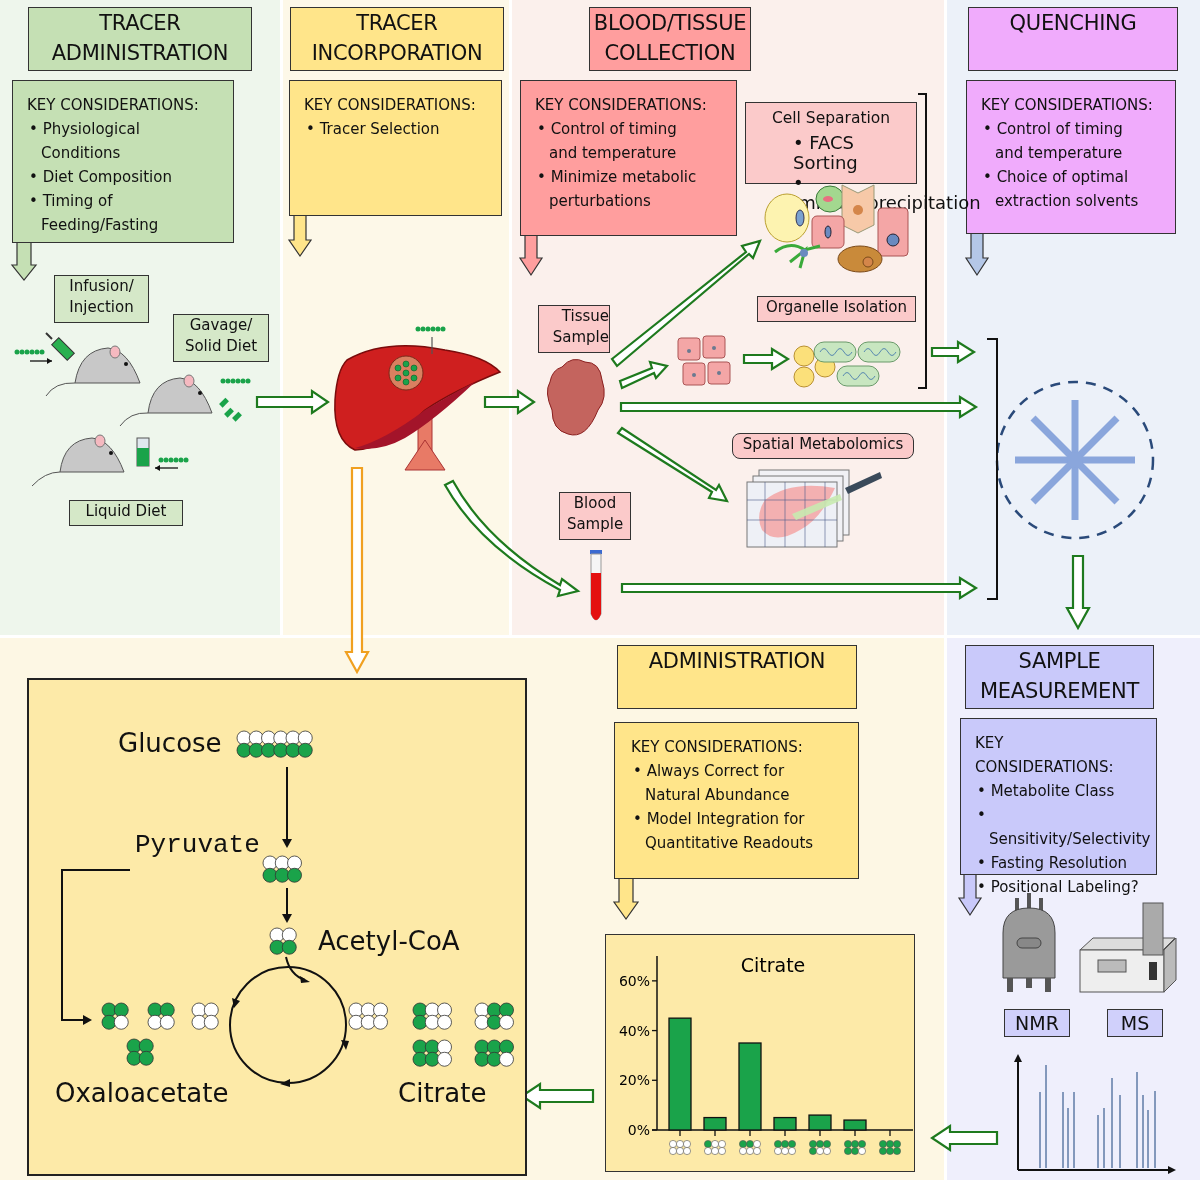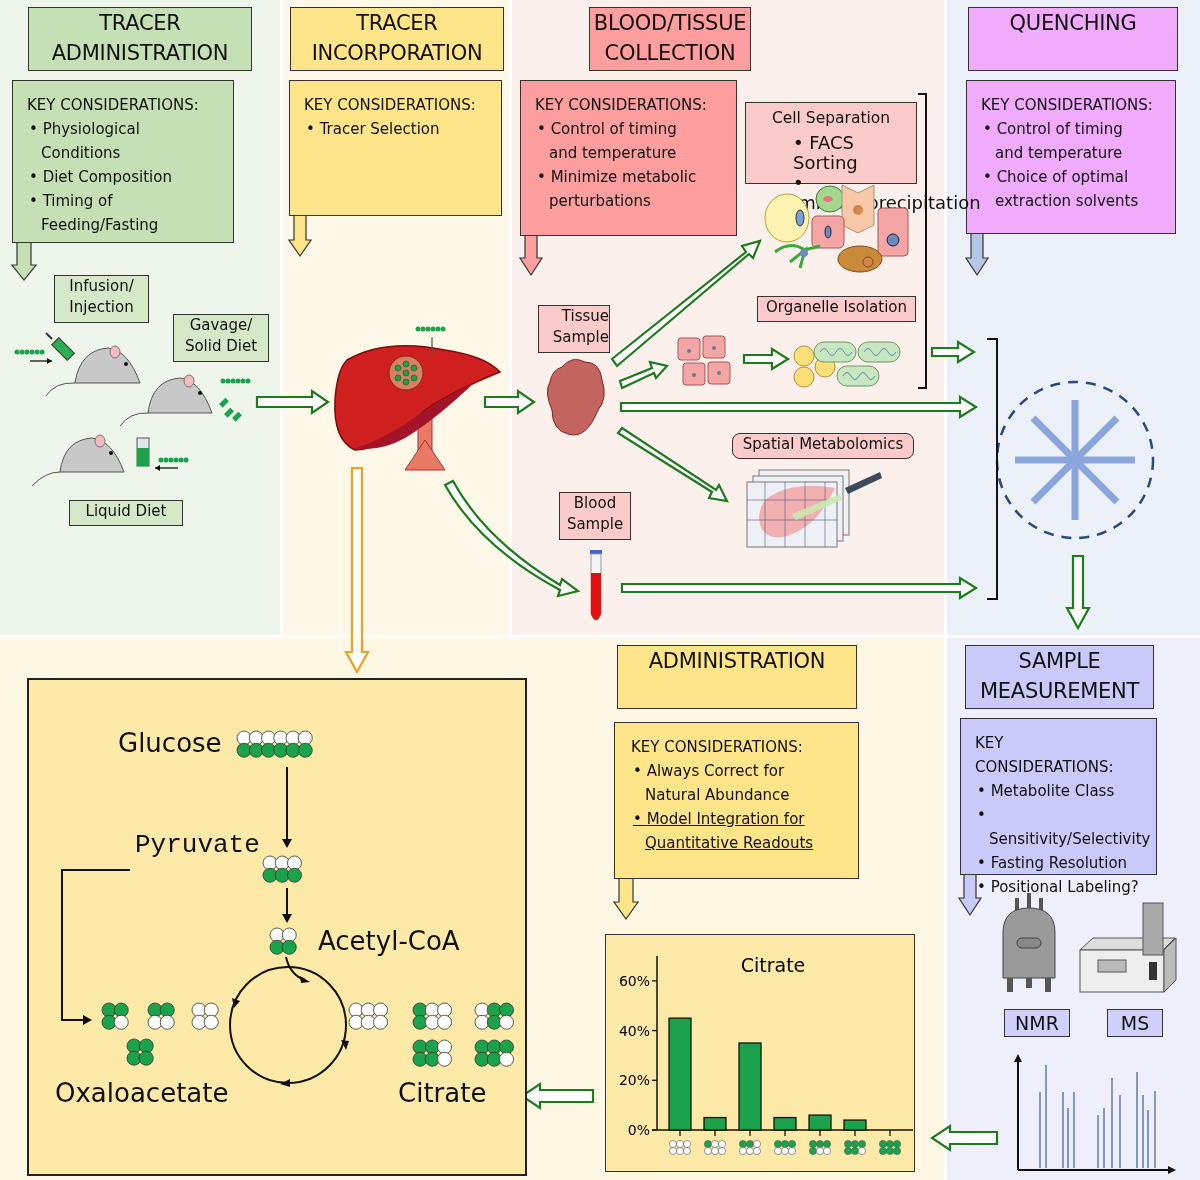--- a/index.html
+++ b/index.html
@@ -81,21 +81,21 @@
   <span class="it" style="padding-right:10px;">• <span>Minimize metabolic perturbations</span></span>
 </div>
 <div class="kc blue-h" style="left:966px;top:80px;width:210px;height:154px;">
   <span class="kt">KEY CONSIDERATIONS:</span>
   <span class="it" style="padding-right:30px;">• <span>Control of timing and temperature</span></span>
   <span class="it">• <span>Choice of optimal extraction solvents</span></span>
 </div>
 <div class="kc yellow-h" style="left:614px;top:722px;width:245px;height:157px;padding-left:16px;">
   <span class="kt">KEY CONSIDERATIONS:</span>
   <span class="it" style="padding-right:40px;">• <span>Always Correct for Natural Abundance</span></span>
-  <span class="it" style="padding-right:10px;text-decoration:underline;">• <span>Model Integration for Quantitative Readouts</span></span>
+  <span class="it" style="padding-right:10px;">• <span>Model Integration for Quantitative Readouts</span></span>
 </div>
 <div class="kc violet-h" style="left:960px;top:718px;width:197px;height:157px;">
   <span class="kt">KEY CONSIDERATIONS:</span>
   <span class="it">• <span>Metabolite Class</span></span>
   <span class="it">• <span>Sensitivity/Selectivity</span></span>
   <span class="it">• <span>Fasting Resolution</span></span>
   <span class="it">• <span>Positional Labeling?</span></span>
 </div>
 
 <svg width="1200" height="1180" style="left:0;top:0;">

